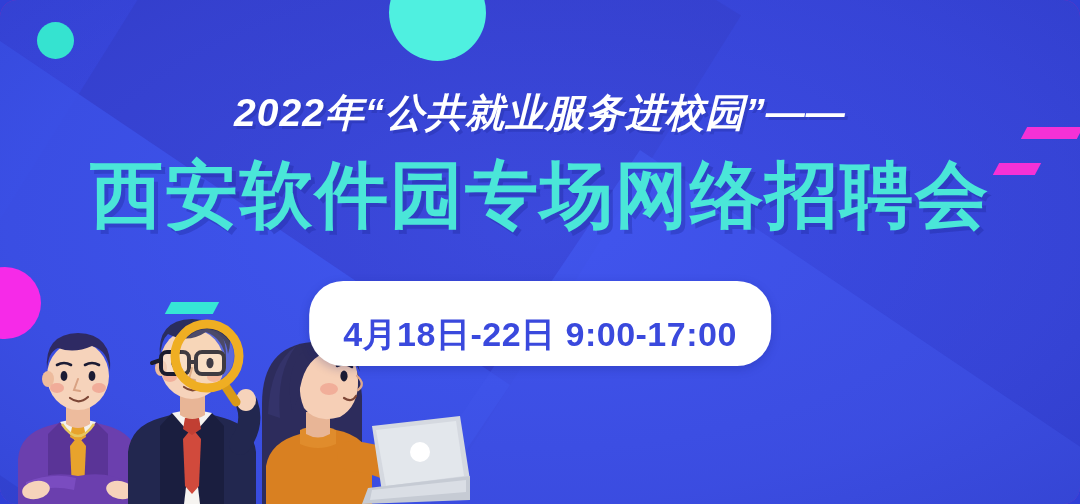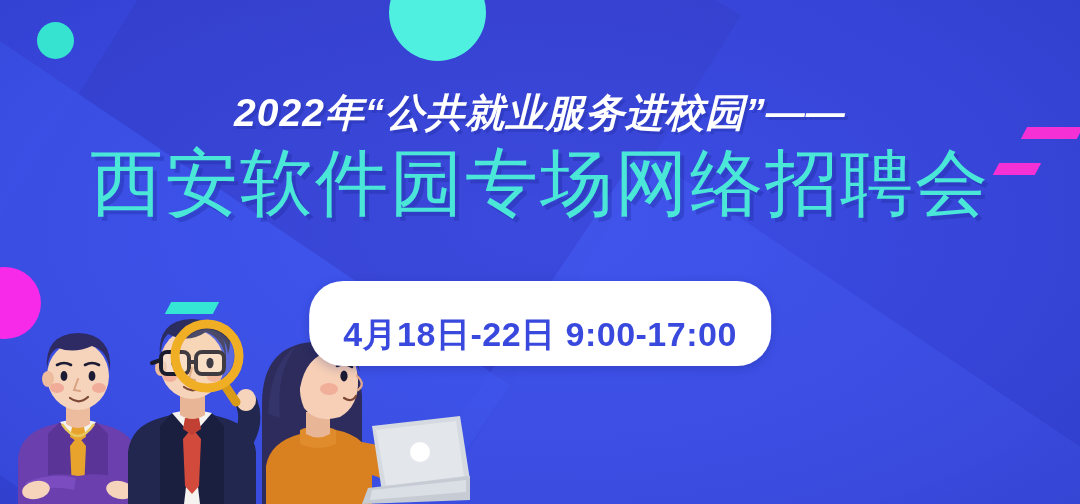--- a/index.html
+++ b/index.html
@@ -8,20 +8,21 @@
     background:#2f3fd6;
     font-family:"Liberation Sans","DejaVu Sans",sans-serif;
     overflow:hidden;
   }
 
   #banner {
     position:relative;
     width:1080px; height:504px;
     overflow:hidden;
     background:#a21caf;
+    border-radius:17px;
   }
 
   
   .bg-base {
     position:absolute; inset:0;
     background:linear-gradient(100deg,#3b4ae0 0%,#3a48dd 40%,#3948db 100%);
   }
   .bg-diag-light {
     position:absolute; left:-120px; top:-40px;
     width:760px; height:660px;
@@ -89,24 +90,24 @@
     font-size:39px;
     font-weight:bold;
     font-style:italic;
     letter-spacing:1px;
     line-height:1.08;
     white-space:nowrap;
     text-shadow:3px 3px 0 rgba(30,40,150,.30);
   }
 
   #maintitle {
-    margin-top:12px;
+    margin-top:24px;
     color:#4ae6d8;
     font-size:73px;
-    font-weight:normal;
+    font-weight:bold;
     letter-spacing:2px;
     line-height:1.02;
     white-space:nowrap;
     text-shadow:4px 4px 0 rgba(28,38,150,.32);
   }
 
   
   #date-pill {
     position:absolute;
     left:50%; top:281px;

